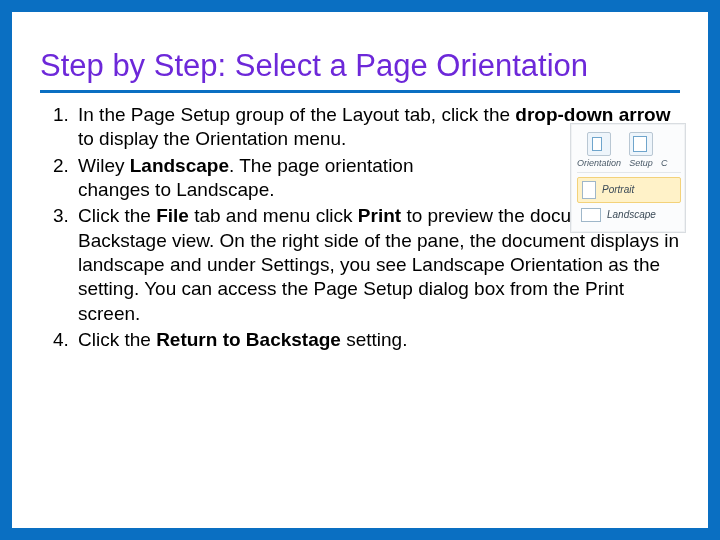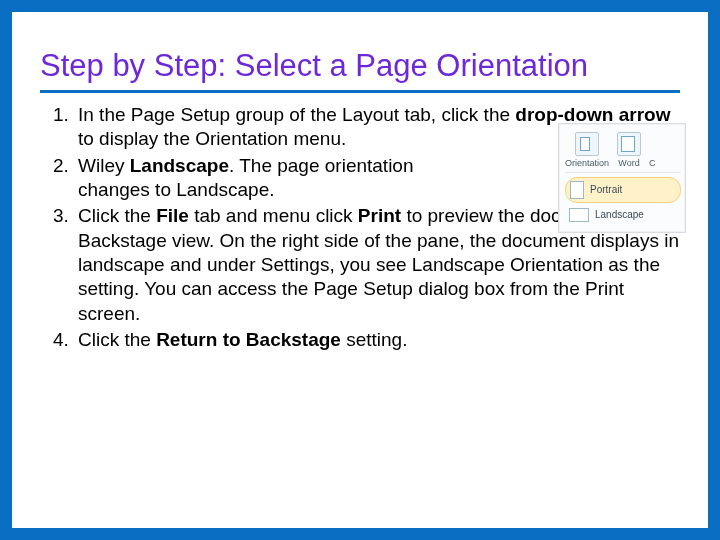--- a/index.html
+++ b/index.html
@@ -44,48 +44,49 @@
     padding-left:4px;
   }
   ol.steps>li::marker{
     font-size:19px;
   }
   .b{font-weight:700}
   
   .inset{
     position:absolute;
     right:-6px;top:20px;
-    width:128px;height:110px;
+    width:116px;height:110px;
     background:#fbfcfd;
     border:1px solid #d9dde1;
     box-shadow:0 0 0 1px #f0f2f4 inset;
     font-size:10px;
     color:#5a6a78;
     padding:4px 4px 4px 6px;
     box-sizing:border-box;
+    font-style:italic;
   }
   .inset .ribbon{
     display:flex;align-items:flex-end;gap:8px;
     height:42px;
     border-bottom:1px solid #e3e7ea;
     padding-bottom:2px;margin-bottom:4px;
   }
   .inset .ritem{display:flex;flex-direction:column;align-items:center;gap:2px;font-size:9px;color:#4a5a68}
   .inset .ic{
     width:22px;height:22px;border:1px solid #b9c7d3;background:#eef5fb;border-radius:2px;position:relative
   }
   .inset .ic.orient::before{
     content:"";position:absolute;left:4px;top:4px;width:8px;height:12px;background:#fff;border:1px solid #6fa5cc
   }
   .inset .ic.size::before{
     content:"";position:absolute;left:3px;top:3px;width:12px;height:14px;background:#fff;border:1px solid #6fa5cc
   }
   .inset .menu .mitem{
     display:flex;align-items:center;gap:6px;
-    padding:3px 4px;border-radius:12px;margin:2px 0;
+    padding:3px 4px;border-radius:2px;margin:2px 0;
     font-size:10px;color:#3b4a57
   }
   .inset .menu .mitem.hl{background:#fff2c8;border:1px solid #f3d27a}
   .inset .pg{width:18px;height:14px;border:1px solid #9fb7c9;background:#fff;position:relative}
   .inset .pg.port{width:12px;height:16px}
   .inset .pg.land{width:18px;height:12px}
   .footer{
     position:absolute;left:28px;right:28px;bottom:14px;
     font-size:10.5px;color:#222;
     display:flex;justify-content:space-between;align-items:flex-end;
@@ -118,21 +119,21 @@
     </ol>
 
     <div class="inset">
       <div class="ribbon">
         <div class="ritem">
           <div class="ic orient"></div>
           <span>Orientation</span>
         </div>
         <div class="ritem">
           <div class="ic size"></div>
-          <span>Word</span>
+          <span>Setup</span>
         </div>
         <div class="ritem">
           <span>C</span>
         </div>
       </div>
       <div class="menu">
         <div class="mitem hl">
           <span class="pg port"></span>
           <span>Portrait</span>
         </div>

